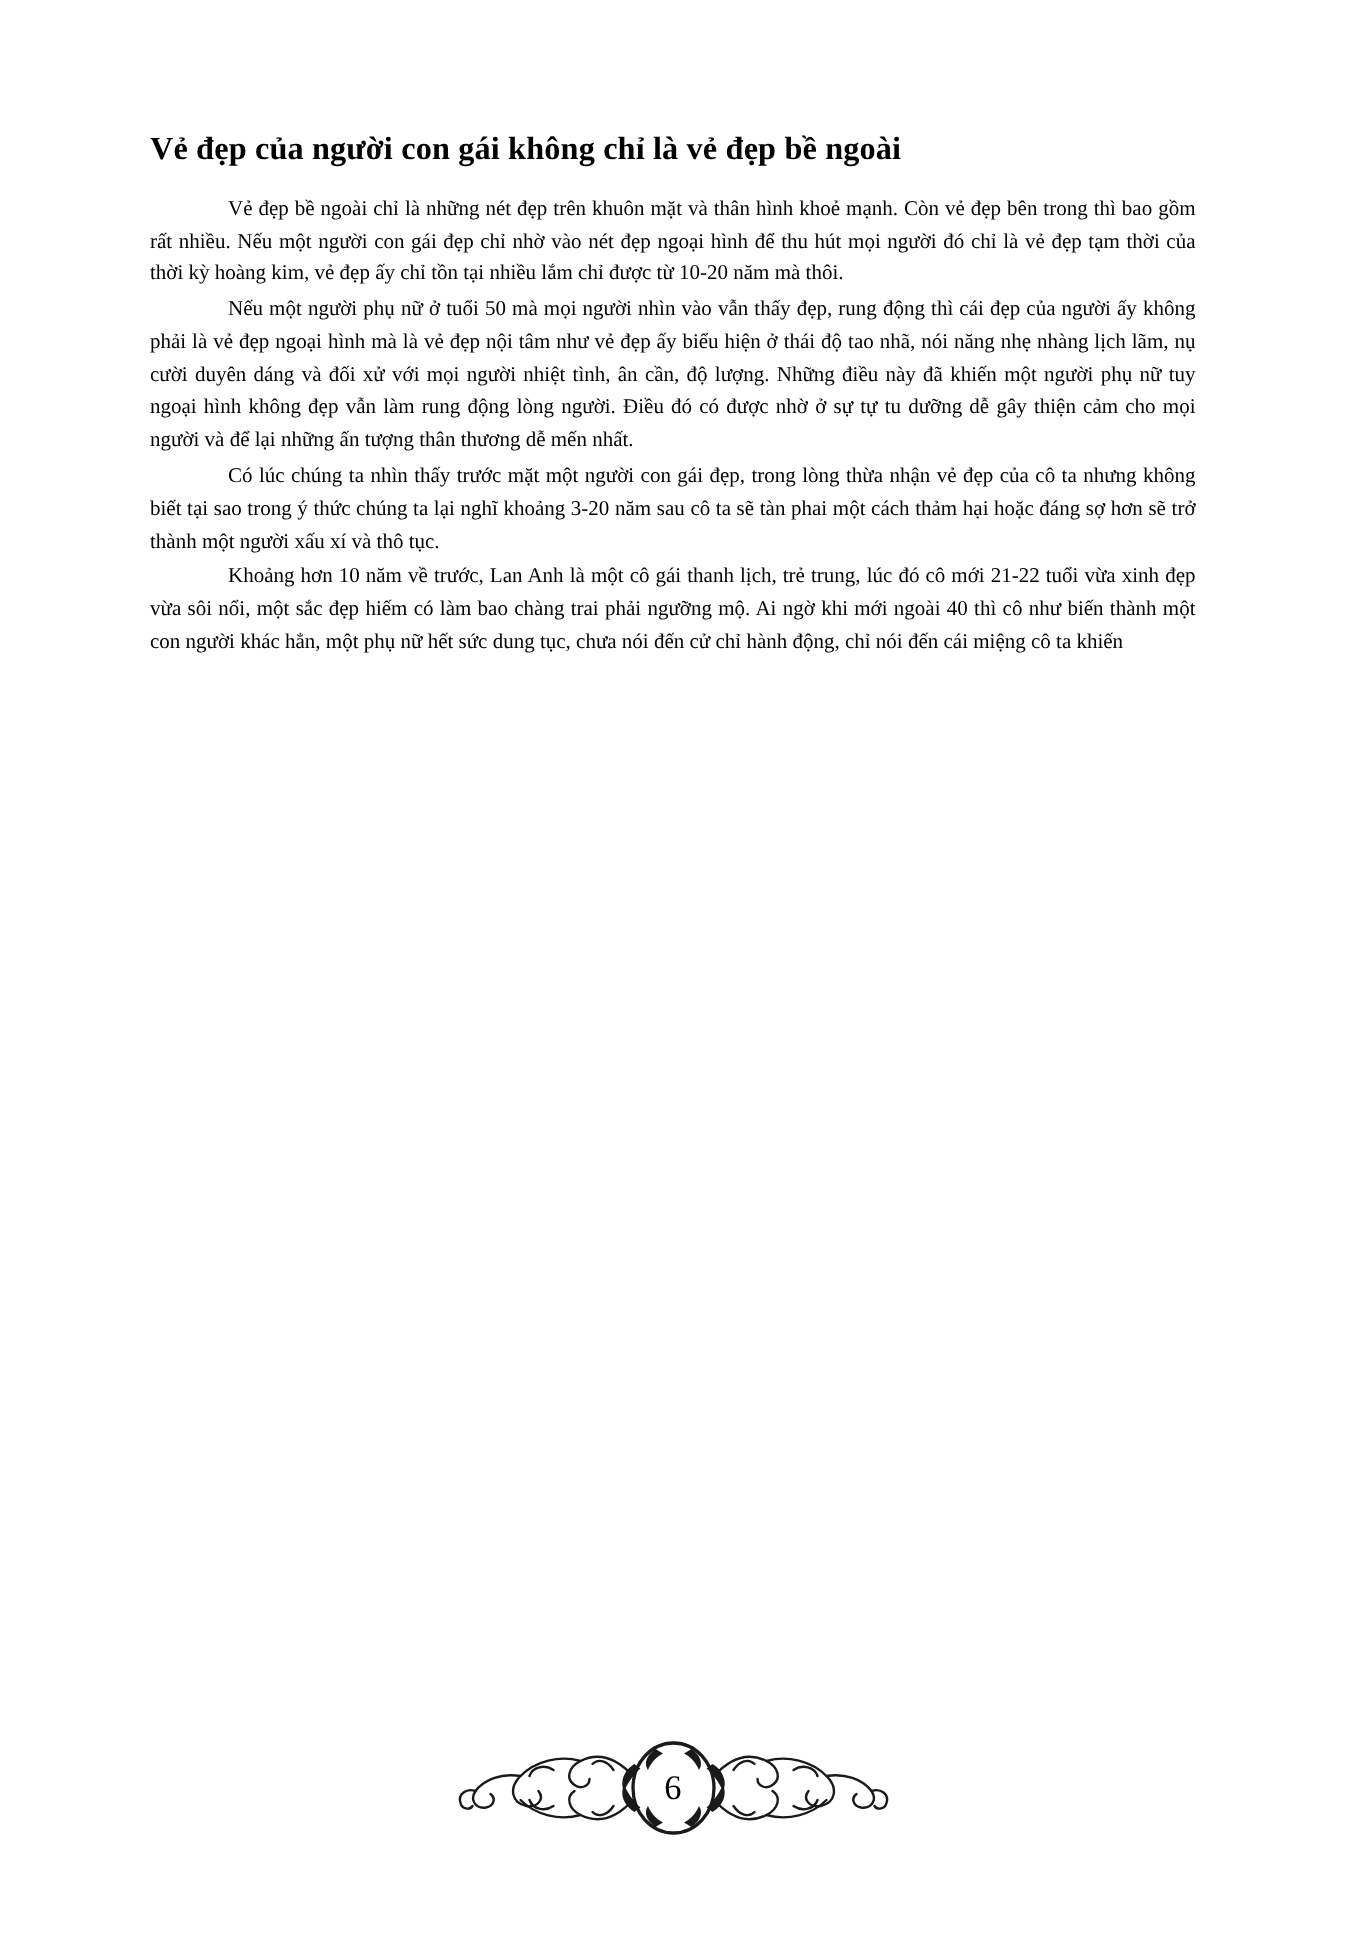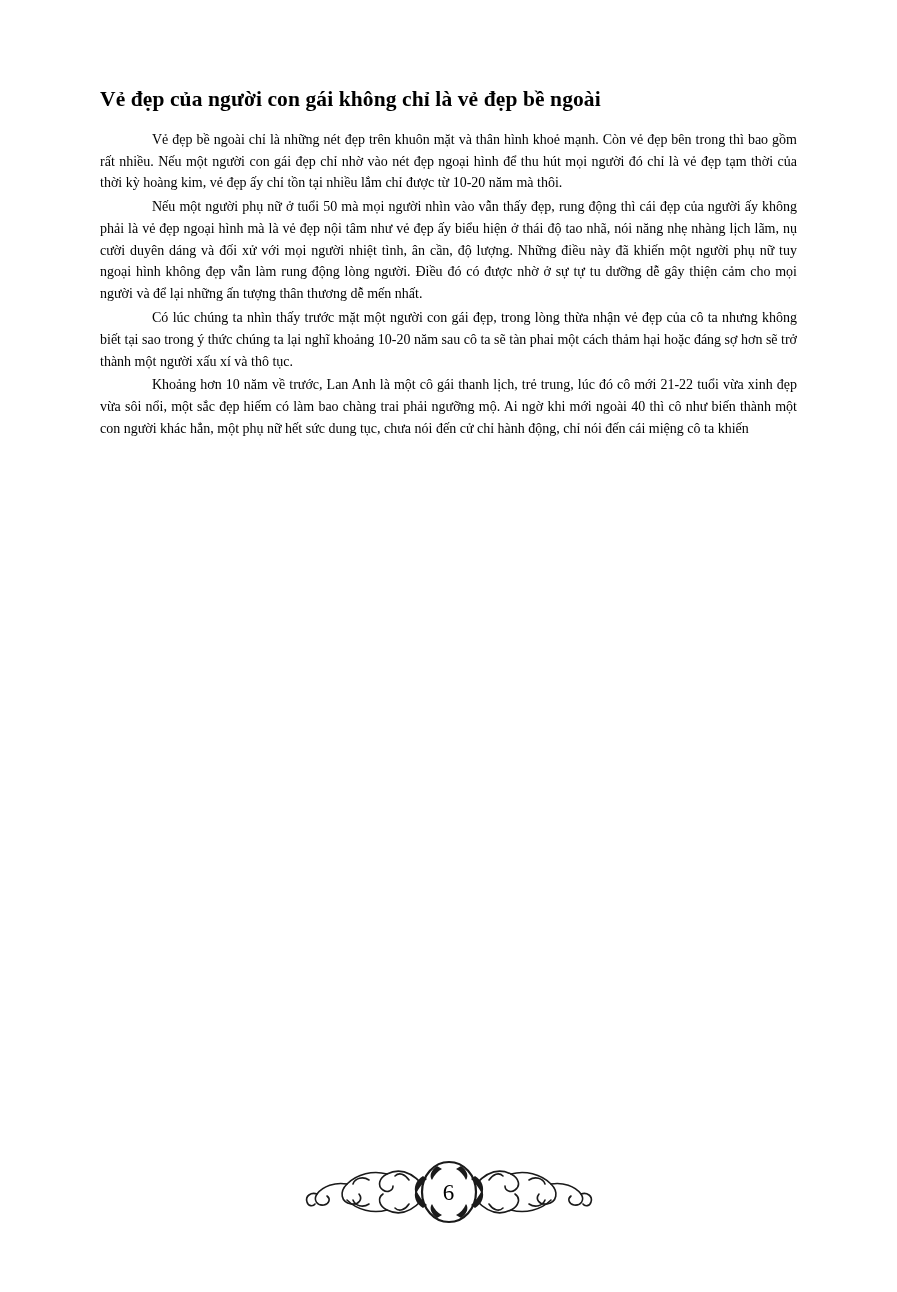--- a/index.html
+++ b/index.html
@@ -81,21 +81,21 @@
 </style>
 </head>
 <body>
 
 <div class="page">
 
   <h1 class="heading">Vẻ đẹp của người con gái không chỉ là vẻ đẹp bề ngoài</h1>
 
   <p class="para">Vẻ đẹp bề ngoài chỉ là những nét đẹp trên khuôn mặt và thân hình khoẻ mạnh. Còn vẻ đẹp bên trong thì bao gồm rất nhiều. Nếu một người con gái đẹp chỉ nhờ vào nét đẹp ngoại hình để thu hút mọi người đó chỉ là vẻ đẹp tạm thời của thời kỳ hoàng kim, vẻ đẹp ấy chỉ tồn tại nhiều lắm chỉ được từ 10-20 năm mà thôi.</p>
   <p class="para">Nếu một người phụ nữ ở tuổi 50 mà mọi người nhìn vào vẫn thấy đẹp, rung động thì cái đẹp của người ấy không phải là vẻ đẹp ngoại hình mà là vẻ đẹp nội tâm như vẻ đẹp ấy biểu hiện ở thái độ tao nhã, nói năng nhẹ nhàng lịch lãm, nụ cười duyên dáng và đối xử với mọi người nhiệt tình, ân cần, độ lượng. Những điều này đã khiến một người phụ nữ tuy ngoại hình không đẹp vẫn làm rung động lòng người. Điều đó có được nhờ ở sự tự tu dưỡng dễ gây thiện cảm cho mọi người và để lại những ấn tượng thân thương dễ mến nhất.</p>
-  <p class="para">Có lúc chúng ta nhìn thấy trước mặt một người con gái đẹp, trong lòng thừa nhận vẻ đẹp của cô ta nhưng không biết tại sao trong ý thức chúng ta lại nghĩ khoảng 10-20 năm sau cô ta sẽ tàn phai một cách thảm hại hoặc đáng sợ hơn sẽ trở thành một người xấu xí và thô tục.</p>
+  <p class="para">Có lúc chúng ta nhìn thấy trước mặt một người con gái đẹp, trong lòng thừa nhận vẻ đẹp của cô ta nhưng không biết tại sao trong ý thức chúng ta lại nghĩ khoảng 3-20 năm sau cô ta sẽ tàn phai một cách thảm hại hoặc đáng sợ hơn sẽ trở thành một người xấu xí và thô tục.</p>
   <p class="para">Khoảng hơn 10 năm về trước, Lan Anh là một cô gái thanh lịch, trẻ trung, lúc đó cô mới 21-22 tuổi vừa xinh đẹp vừa sôi nổi, một sắc đẹp hiếm có làm bao chàng trai phải ngưỡng mộ. Ai ngờ khi mới ngoài 40 thì cô như biến thành một con người khác hẳn, một phụ nữ hết sức dung tục, chưa nói đến cử chỉ hành động, chỉ nói đến cái miệng cô ta khiến</p>
 
 </div>
 
 <div class="footer">
   <div class="footer-inner">
     <svg class="ornament-svg" width="300" height="76" viewBox="0 0 300 76">
       <g stroke="#1a1a1a" stroke-width="1.6" fill="none" stroke-linecap="round">
 
         <ellipse cx="150" cy="38" rx="27" ry="30" stroke-width="2.2"></ellipse>

